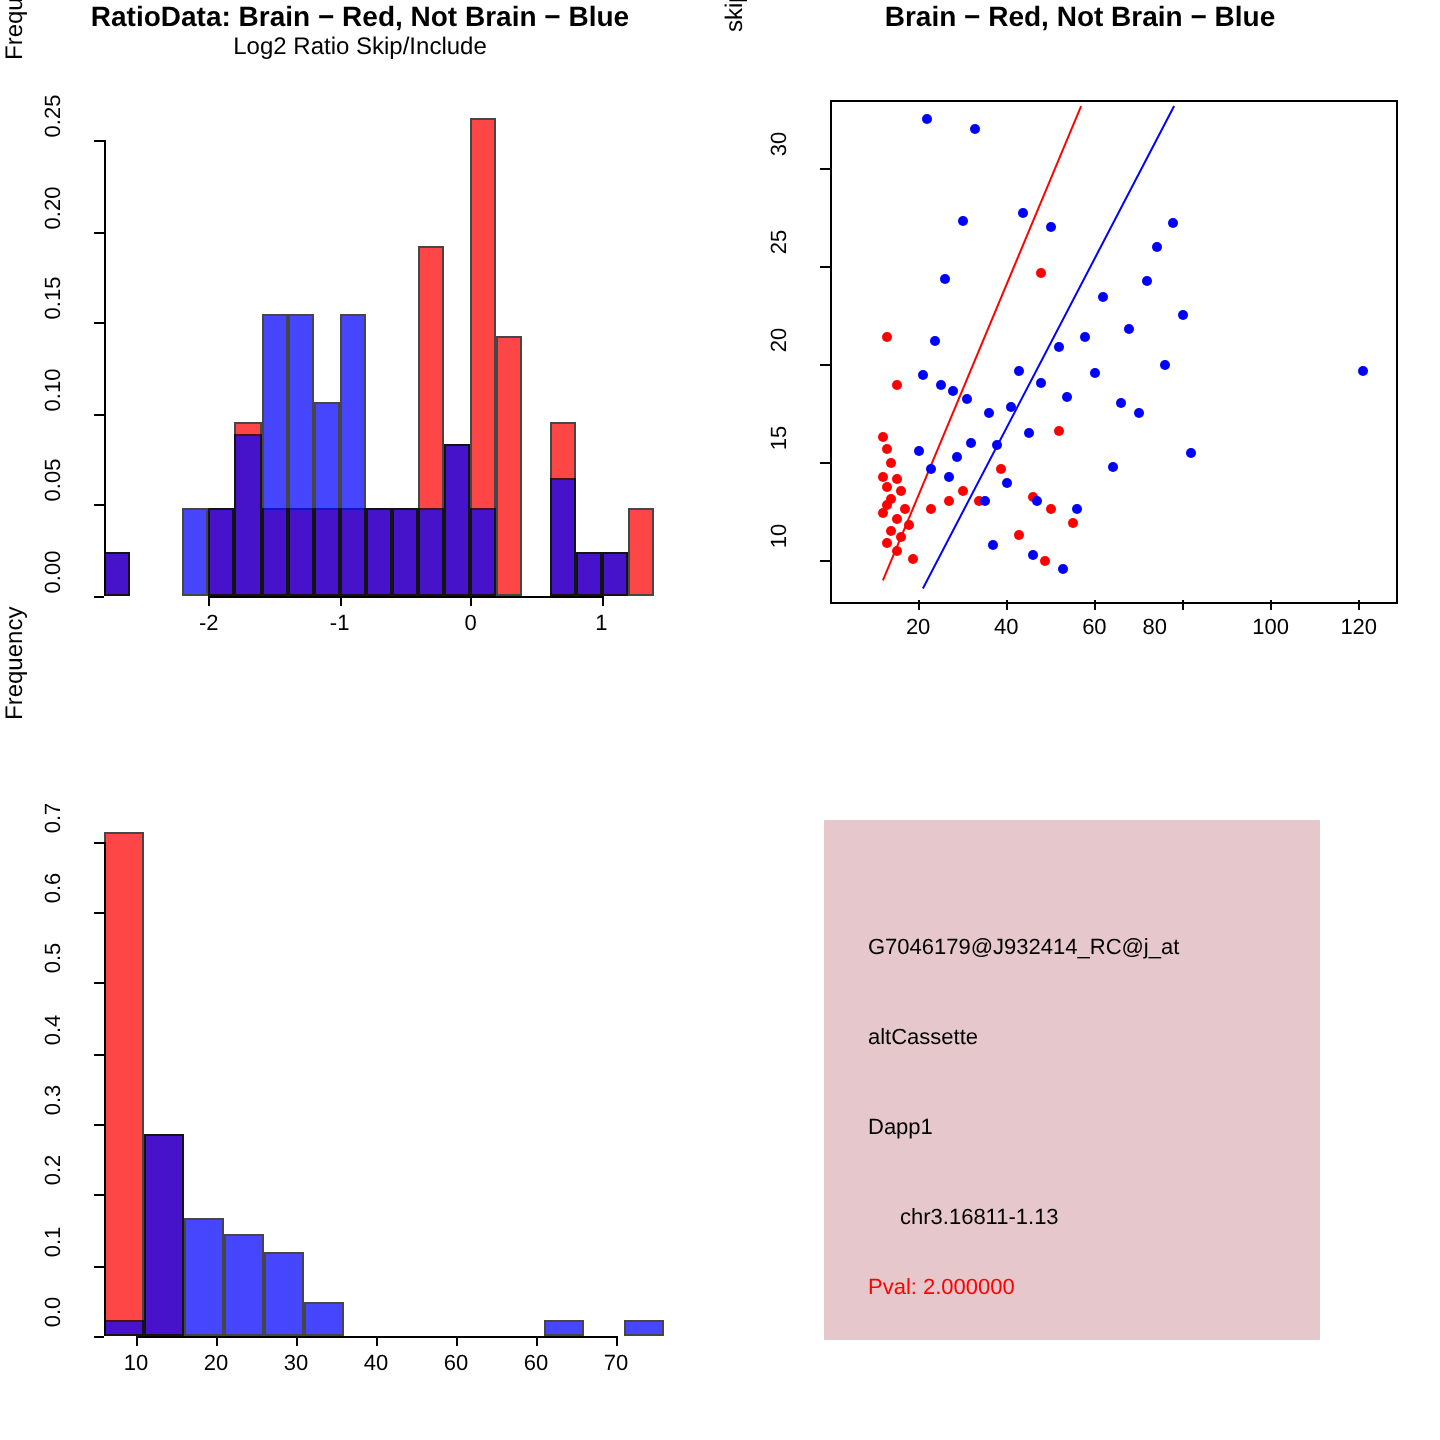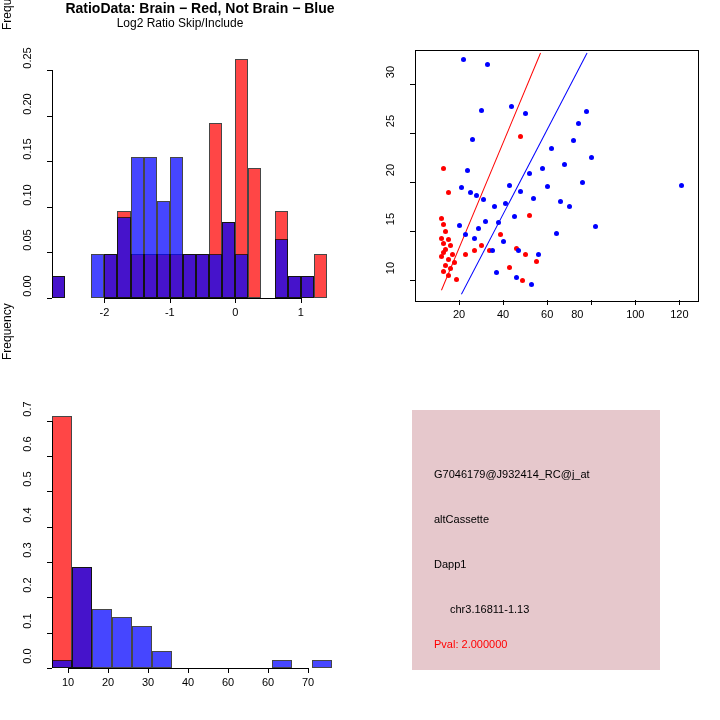--- a/index.html
+++ b/index.html
@@ -72,21 +72,21 @@
   .infoline {
     position: absolute;
     font-size: 11px;
     white-space: nowrap;
   }
 </style>
 </head>
 <body>
 
 <div class="panel" id="p1" style="left:0px; top:0px; width:360px; height:360px;">
-  <div class="plot-title" style="left:0; top:20px; width:360px;margin-left:20px;">RatioData: Brain − Red, Not Brain − Blue</div>
+  <div class="plot-title" style="left:0; top:20px; width:360px;">RatioData: Brain − Red, Not Brain − Blue</div>
   <div id="p1-plot" style="position:absolute; left:0; top:0; width:360px; height:360px;">
       <div class="axis-line" style="left:104.36363636363635px; top:298px; width:196.36363636363635px; height:1px;"></div>
       <div class="axis-line" style="left:52px; top:70.22222222222226px; width:1px; height:227.77777777777774px;"></div>
       <div class="tick-mark" style="left:104.36363636363635px; top:298px; width:1px; height:5px;"></div>
       <div class="tick-label" style="left:84.36363636363635px; top:306px; width:40px; text-align:center;">-2</div>
       <div class="tick-mark" style="left:169.8181818181818px; top:298px; width:1px; height:5px;"></div>
       <div class="tick-label" style="left:149.8181818181818px; top:306px; width:40px; text-align:center;">-1</div>
       <div class="tick-mark" style="left:235.27272727272725px; top:298px; width:1px; height:5px;"></div>
       <div class="tick-label" style="left:215.27272727272725px; top:306px; width:40px; text-align:center;">0</div>
       <div class="tick-mark" style="left:300.7272727272727px; top:298px; width:1px; height:5px;"></div>
@@ -135,20 +135,21 @@
       <div class="bar" style="left:235.27272727272725px; top:254.26666666666668px; width:13.090909090909093px; height:43.73333333333332px;background:#0000ff; border:1px solid #000000; box-sizing:border-box;opacity:0.72;"></div>
       <div class="bar" style="left:274.5454545454545px; top:238.77777777777777px; width:13.090909090909122px; height:59.22222222222223px;background:#0000ff; border:1px solid #000000; box-sizing:border-box;opacity:0.72;"></div>
       <div class="bar" style="left:287.6363636363636px; top:276.1333333333333px; width:13.090909090909065px; height:21.866666666666674px;background:#0000ff; border:1px solid #000000; box-sizing:border-box;opacity:0.72;"></div>
       <div class="bar" style="left:300.7272727272727px; top:276.1333333333333px; width:13.090909090909122px; height:21.866666666666674px;background:#0000ff; border:1px solid #000000; box-sizing:border-box;opacity:0.72;"></div>
     </div>
   <div class="axis-label" style="left:0; top:338px; width:360px;">Log2 Ratio Skip/Include</div>
   <div class="y-axis-label" style="left:18px; top:200px; transform:rotate(-90deg);">Frequency</div>
 </div>
 
 <div class="panel" id="p2" style="left:360px; top:0px; width:360px; height:360px;">
+  <div class="plot-title" style="left:0; top:20px; width:360px;">Brain − Red, Not Brain − Blue</div>
   <div id="p2-plot" style="position:absolute; left:0; top:0; width:360px; height:360px;">
       <div class="box" style="left:55px; top:50px; width:282px; height:250px;"></div>
       <div class="tick-mark" style="left:99.0625px; top:300px; width:1px; height:5px;"></div>
       <div class="tick-label" style="left:79.0625px; top:308px; width:40px; text-align:center;">20</div>
       <div class="tick-mark" style="left:143.125px; top:300px; width:1px; height:5px;"></div>
       <div class="tick-label" style="left:123.125px; top:308px; width:40px; text-align:center;">40</div>
       <div class="tick-mark" style="left:187.1875px; top:300px; width:1px; height:5px;"></div>
       <div class="tick-label" style="left:167.1875px; top:308px; width:40px; text-align:center;">60</div>
       <div class="tick-mark" style="left:231.25px; top:300px; width:1px; height:5px;"></div>
       <div class="tick-label" style="left:211.25px; top:308px; width:40px; text-align:left;">80</div>

